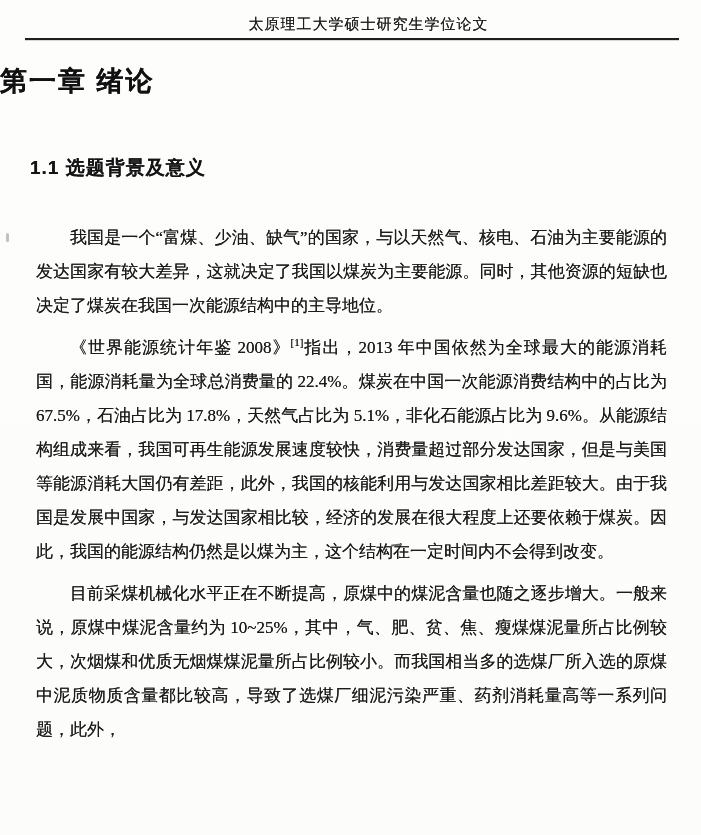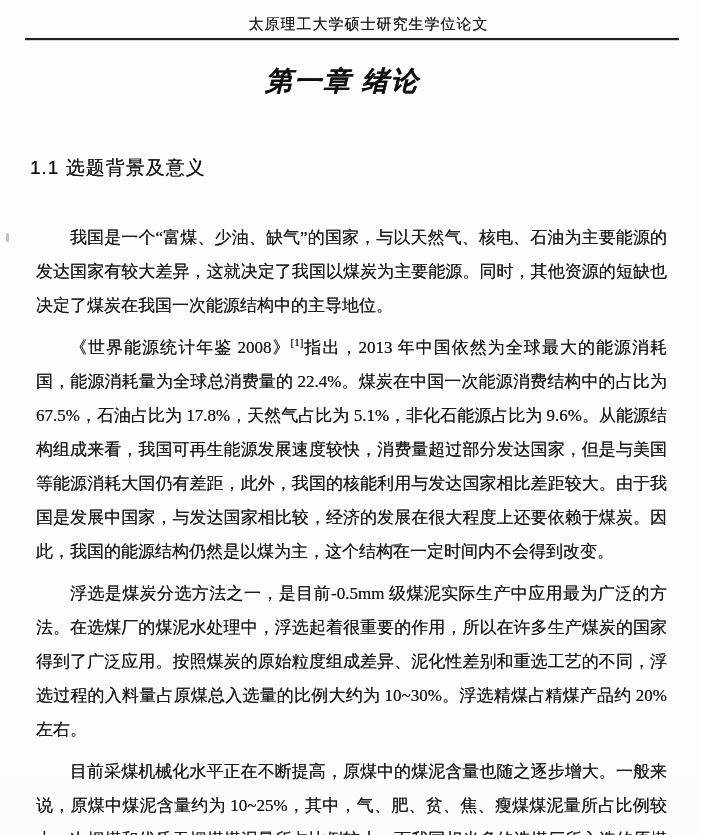--- a/index.html
+++ b/index.html
@@ -29,34 +29,33 @@
     padding-left: 36px;
   }
   .header-rule {
     margin: 5px 22px 0 25px;
     height: 2px;
     background: #1f1f1f;
     box-shadow: 0 1px 0 rgba(0,0,0,0.15);
   }
   .chapter-title {
     margin: 25px 16px 0 0;
-    text-align: center;
+    text-align: left;
     font-family: "Liberation Sans", sans-serif;
     font-weight: bold;
     font-size: 27px;
     line-height: 32px;
     letter-spacing: 2px;
     color: #111;
     text-shadow: 0 0 0.6px #222;
-    font-style: italic;
   }
   .section-heading {
     margin: 59px 0 0 30px;
     font-family: "Liberation Sans", sans-serif;
-    font-weight: normal;
+    font-weight: bold;
     font-size: 19px;
     line-height: 24px;
     letter-spacing: 1px;
     color: #141414;
     text-shadow: 0 0 0.5px #333;
   }
   .body-text {
     margin-top: 41px;
     padding: 0 26px 0 28px;
     font-size: 17px;
@@ -111,21 +110,20 @@
   <h2 class="section-heading">1.1 选题背景及意义</h2>
 
   <main class="body-text">
 
     <p>我国是一个“富煤、少油、缺气”的国家，与以天然气、核电、石油为主要能源的发达国家有较大差异，这就决定了我国以煤炭为主要能源。同时，其他资源的短缺也决定了煤炭在我国一次能源结构中的主导地位。</p>
 
     <p>
       <span>《世界能源统计年鉴 2008》</span><sup class="citation">[1]</sup><span>指出，2013 年中国依然为全球最大的能源消耗国，能源消耗量为全球总消费量的 22.4%。煤炭在中国一次能源消费结构中的占比为 67.5%，石油占比为 17.8%，天然气占比为 5.1%，非化石能源占比为 9.6%。从能源结构组成来看，我国可再生能源发展速度较快，消费量超过部分发达国家，但是与美国等能源消耗大国仍有差距，此外，我国的核能利用与发达国家相比差距较大。由于我国是发展中国家，与发达国家相比较，经济的发展在很大程度上还要依赖于煤炭。因此，我国的能源结构仍然是以煤为主，这个结构在一定时间内不会得到改变。</span>
     </p>
 
-    <p>浮选是煤炭分选方法之一，是目前-0.5mm 级煤泥实际生产中应用最为广泛的方法。在选煤厂的煤泥水处理中，浮选起着很重要的作用，所以在许多生产煤炭的国家得到了广泛应用。按照煤炭的原始粒度组成差异、泥化性差别和重选工艺的不同，浮选过程的入料量占原煤总入选量的比例大约为 10~30%。浮选精煤占精煤产品约 20%左右。</p>
 
     <p>
       <span>目前采煤机械化水平正在不断提高，原煤中的煤泥含量也随之逐步增大。一般来说，原煤中煤泥含量约为 10~25%，其中，气、肥、贫、焦、瘦煤煤泥量所占比例较大，次烟煤和优质无烟煤煤泥量所占比例较小。而我国相当多的选煤厂所入选的原煤中泥质物质含量都比较高，导致了选煤厂细泥污染严重、药剂消耗量高等一系列问题，此外，</span>
     </p>
 
   </main>
 
   <div class="scan-dash"></div>
   <div class="scan-speck"></div>
 

